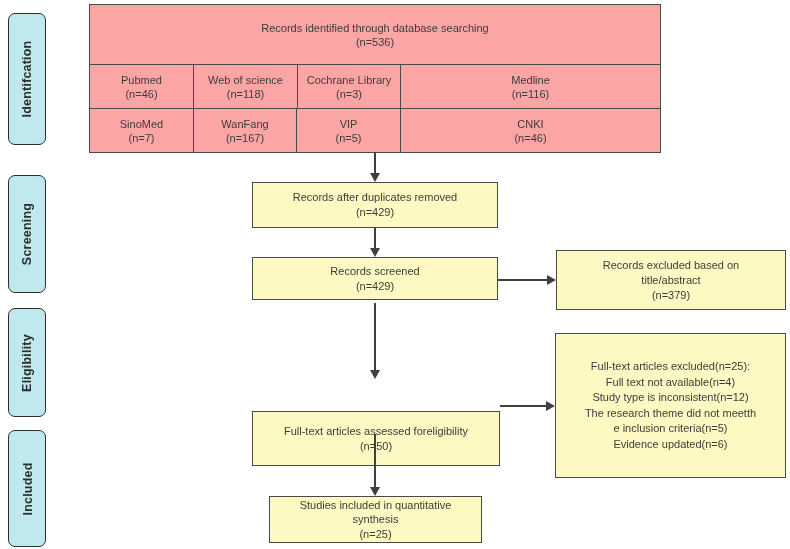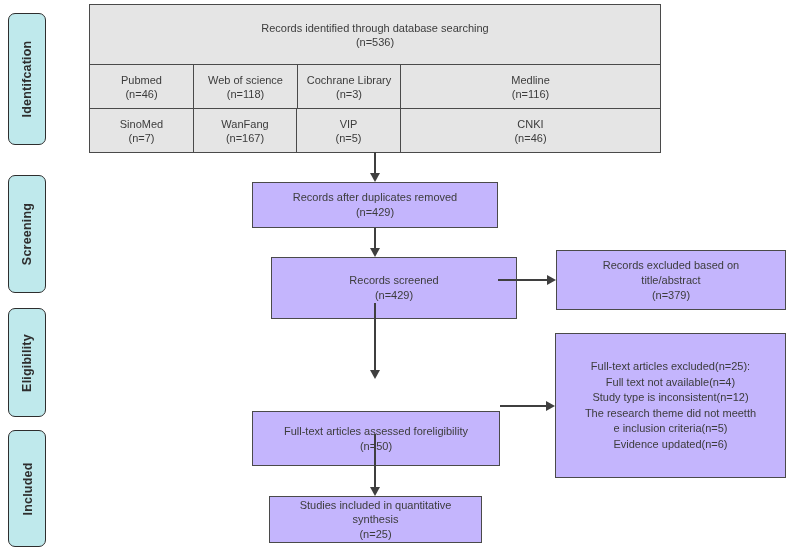--- a/index.html
+++ b/index.html
@@ -19,42 +19,42 @@
     font-size:12.5px; color:#2e2e2e; letter-spacing:.2px;
   }
   .stage-identification { top:13px;  height:132px; }
   .stage-screening      { top:175px; height:118px; }
   .stage-eligibility    { top:308px; height:109px; }
   .stage-included       { top:430px; height:117px; }
 
   
   .db-table {
     position:absolute; left:89px; top:4px; width:572px; box-sizing:border-box;
-    border:1.5px solid var(--box-border,#4a4a4a); background:#e5e5e5;
+    border:1.5px solid var(--box-border,#4a4a4a); background:#fca5a5;
     font-size:11px; line-height:14px; text-align:center;
   }
   .db-top { height:59px; display:flex; flex-direction:column; align-items:center; justify-content:center; }
   .db-row { display:flex; border-top:1.5px solid var(--box-border,#4a4a4a); }
   .db-cell {
     box-sizing:border-box; height:43px; display:flex; flex-direction:column;
     align-items:center; justify-content:center; border-left:1.5px solid var(--box-border,#4a4a4a);
   }
   .db-cell:first-child { border-left:none; }
   .w1 { width:103px;text-align:right; } .w2 { width:103px; } .w3 { width:104px; } .w4 { width:103px; }
   .wf { flex:1; }
 
   
   .flow-box {
-    position:absolute; box-sizing:border-box; background:#c4b5fd;
+    position:absolute; box-sizing:border-box; background:#fef9c3;
     border:1.5px solid var(--box-border,#4a4a4a);
     display:flex; flex-direction:column; align-items:center; justify-content:center;
     text-align:center; font-size:11px; line-height:15px;
   }
   .box-duplicates { left:252px; top:182px; width:246px; height:46px; }
-  .box-screened   { left:252px; top:257px; width:246px; height:62px;margin-left:19px; }
+  .box-screened   { left:252px; top:257px; width:246px; height:43px; }
   .box-fulltext   { left:252px; top:379px; width:248px; height:55px;margin-top:32px; }
   .box-included   { left:269px; top:496px; width:213px; height:47px; line-height:14.5px; }
   .box-excl1      { left:556px; top:250px; width:230px; height:60px; }
   .box-excl2      { left:555px; top:333px; width:231px; height:145px; line-height:15.5px; }
 
   
   .varrow { position:absolute; width:2px; background:var(--arrow,#3f3f3f); }
   .varrow::after {
     content:""; position:absolute; left:-4px; bottom:-8px;
     border-left:5px solid transparent; border-right:5px solid transparent;

